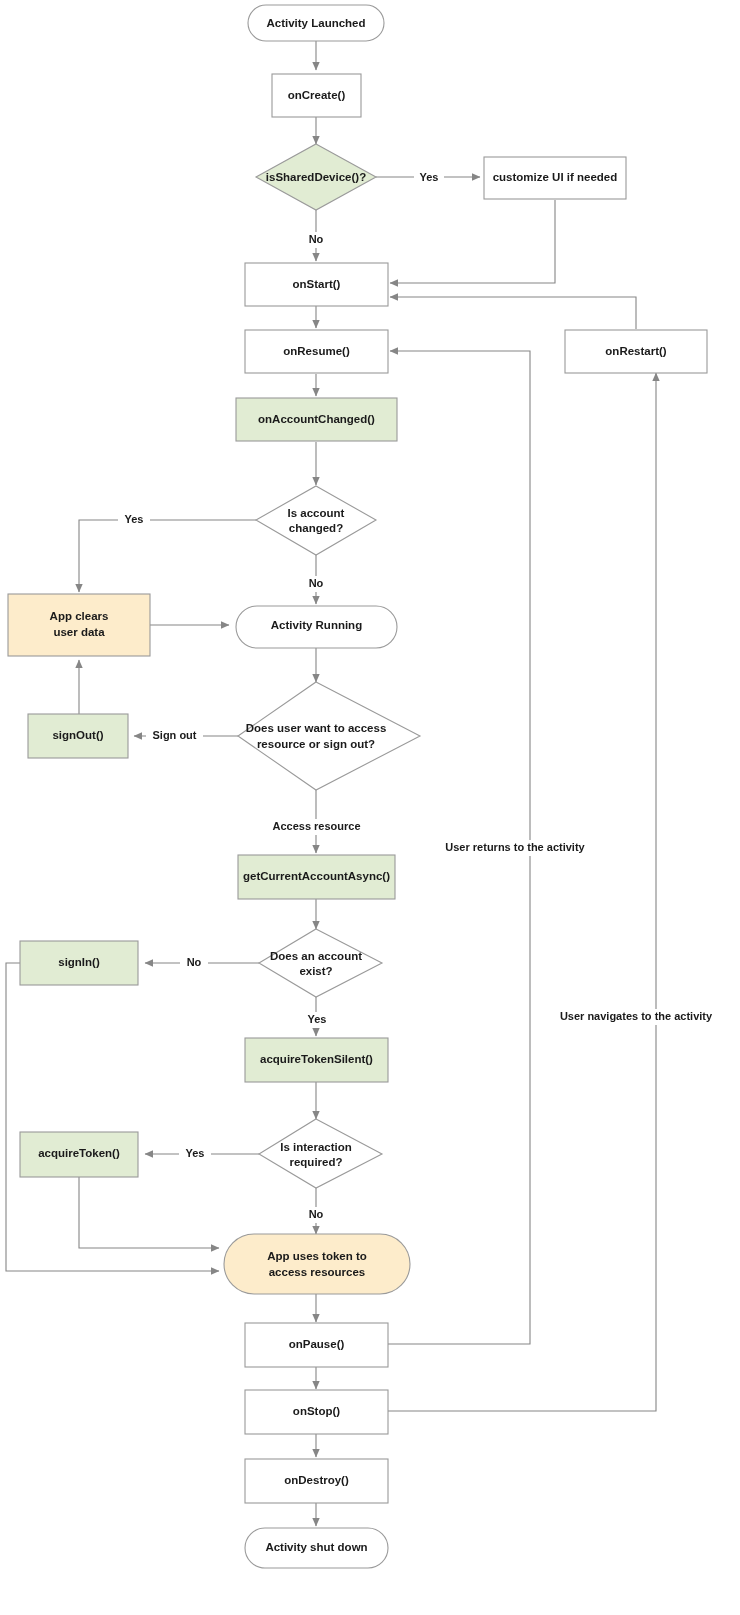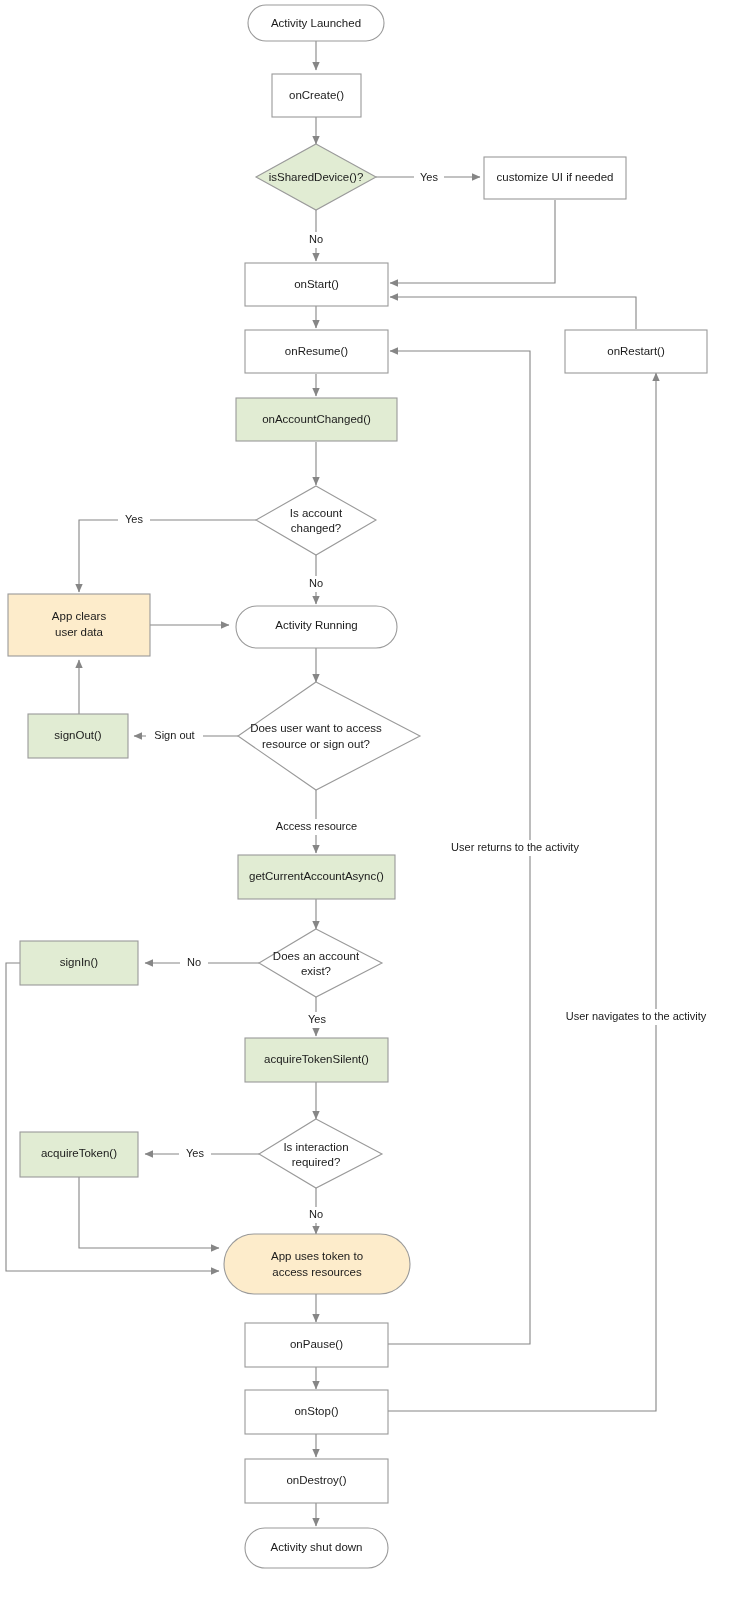--- a/index.html
+++ b/index.html
@@ -1,17 +1,17 @@
 <!DOCTYPE html>
 <html><head>
 <meta charset="utf-8">
 <style>
   html,body{margin:0;padding:0;background:#ffffff;}
   body{font-family:"Liberation Sans","DejaVu Sans",sans-serif;}
-  #stage{position:relative;width:740px;height:1615px;background:#ffffff;overflow:hidden;}
+  #stage{position:relative;width:740px;height:1615px;background:#ffffff;overflow:hidden;font-weight:bold;}
   svg#flow{display:block;width:740px;height:1615px;}
   .nodeText{font-family:"Liberation Sans","DejaVu Sans",sans-serif;font-size:11.5px;fill:#1a1a1a;text-anchor:middle;dominant-baseline:middle;}
   .edgeText{font-family:"Liberation Sans","DejaVu Sans",sans-serif;font-size:11px;fill:#1a1a1a;text-anchor:middle;dominant-baseline:middle;}
   .shape{stroke:#9a9a9a;stroke-width:1.1;}
   .plain{fill:#ffffff;}
   .green{fill:#e1ecd3;}
   .orange{fill:#fdeccb;}
   .edge{stroke:#868686;stroke-width:1.1;fill:none;}
 </style>
 </head>

